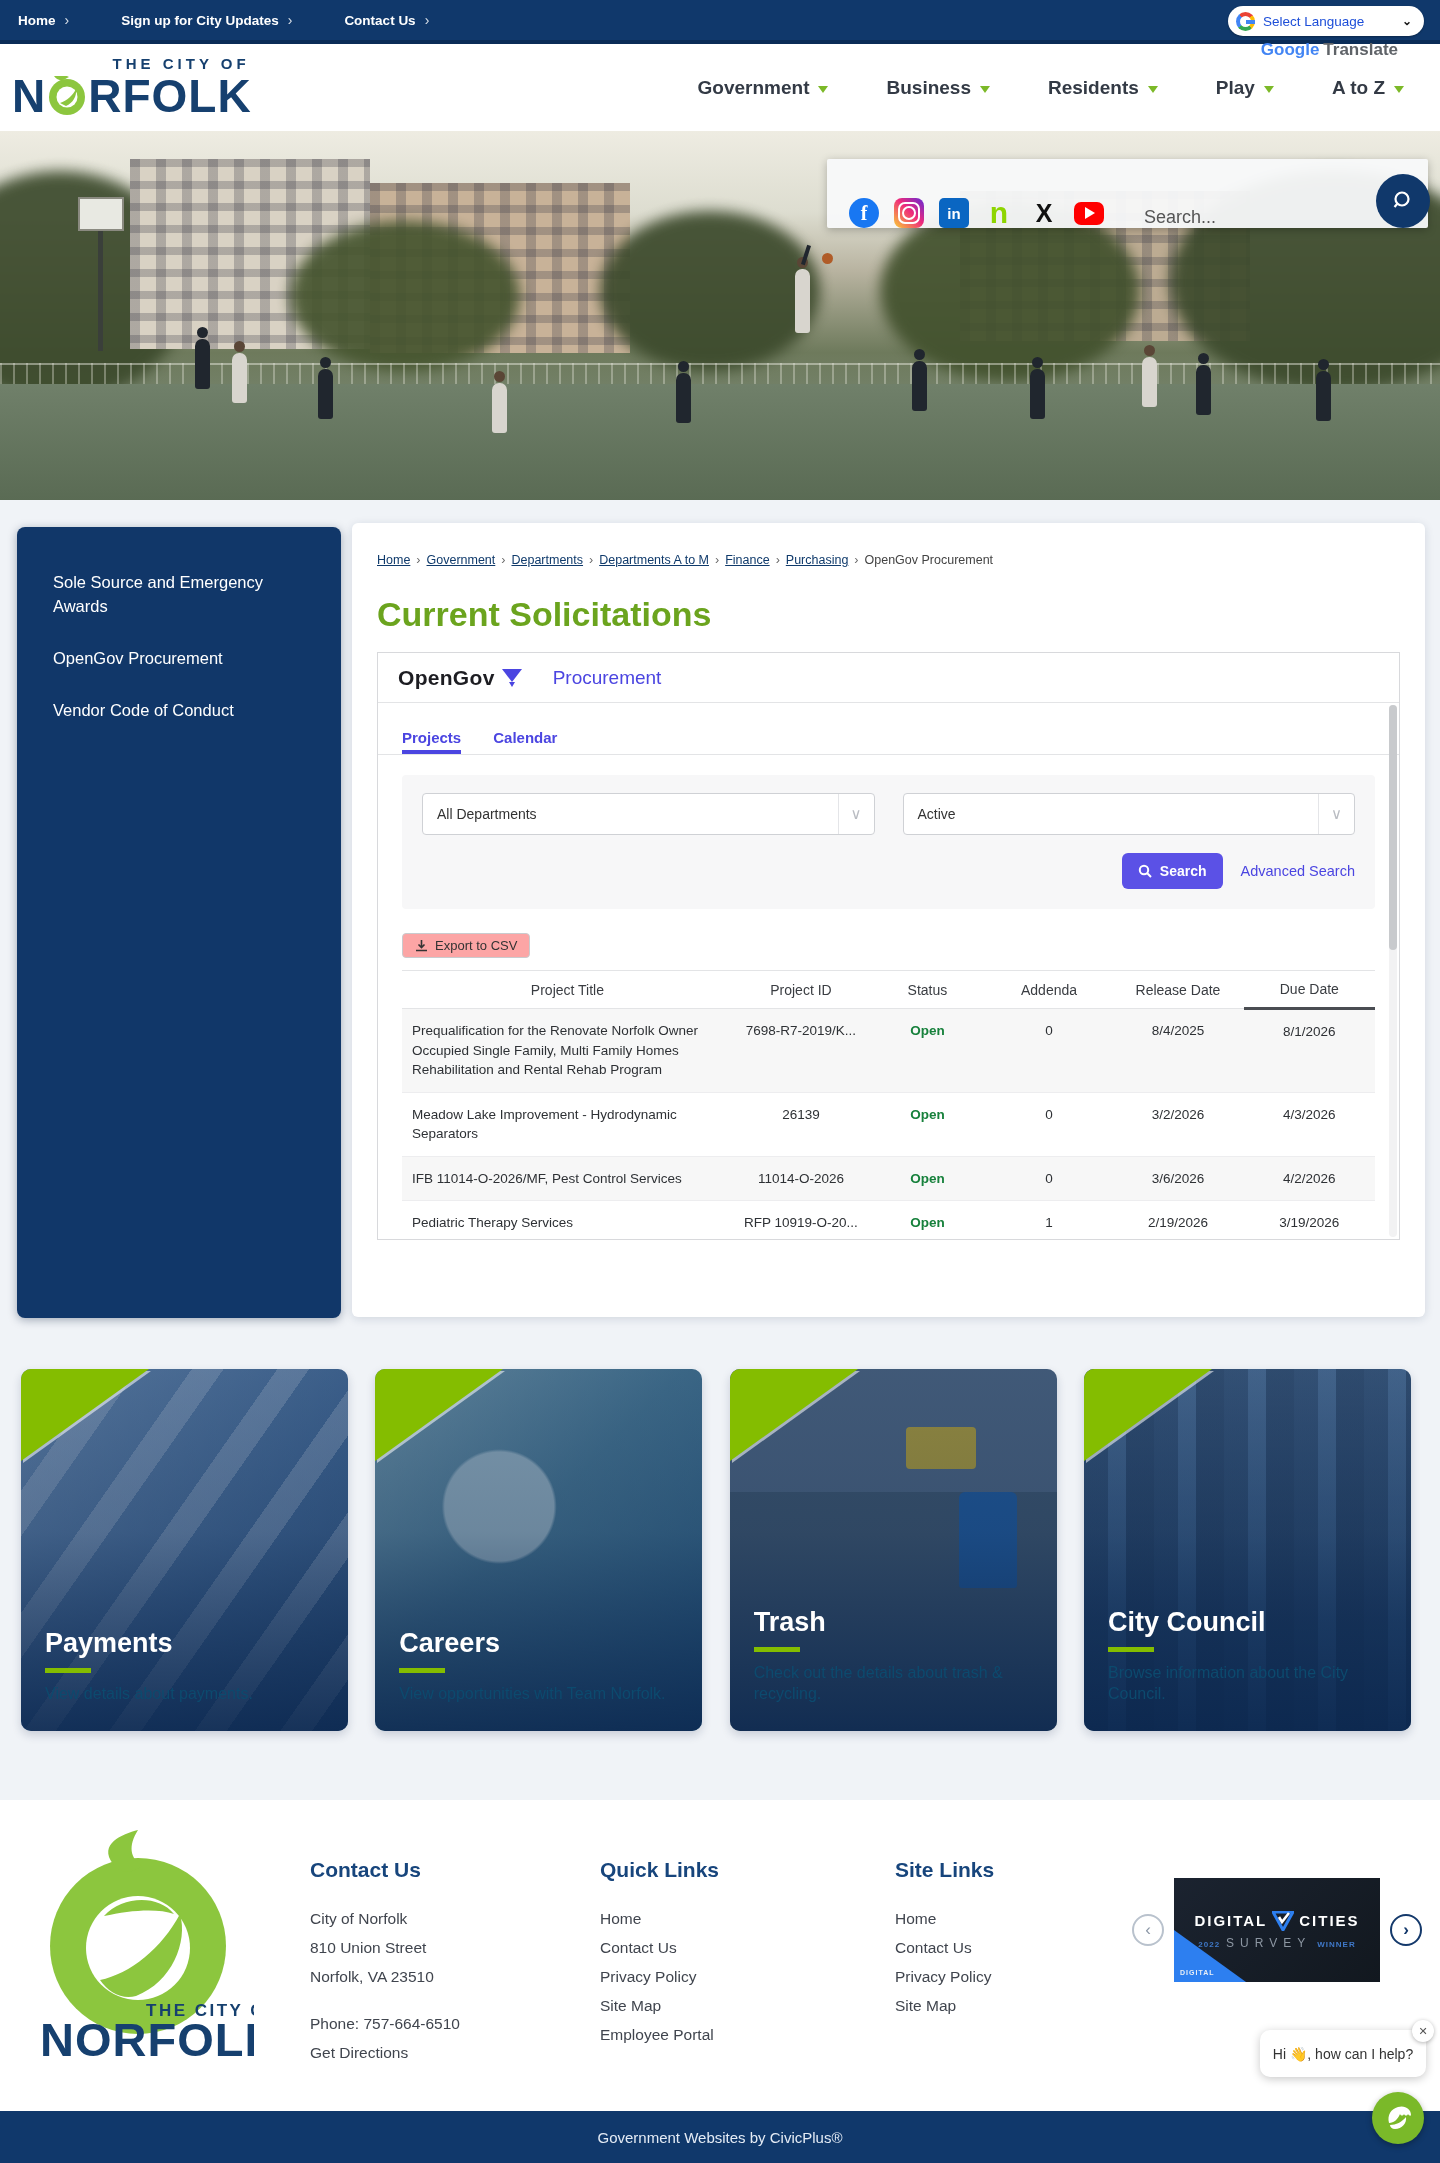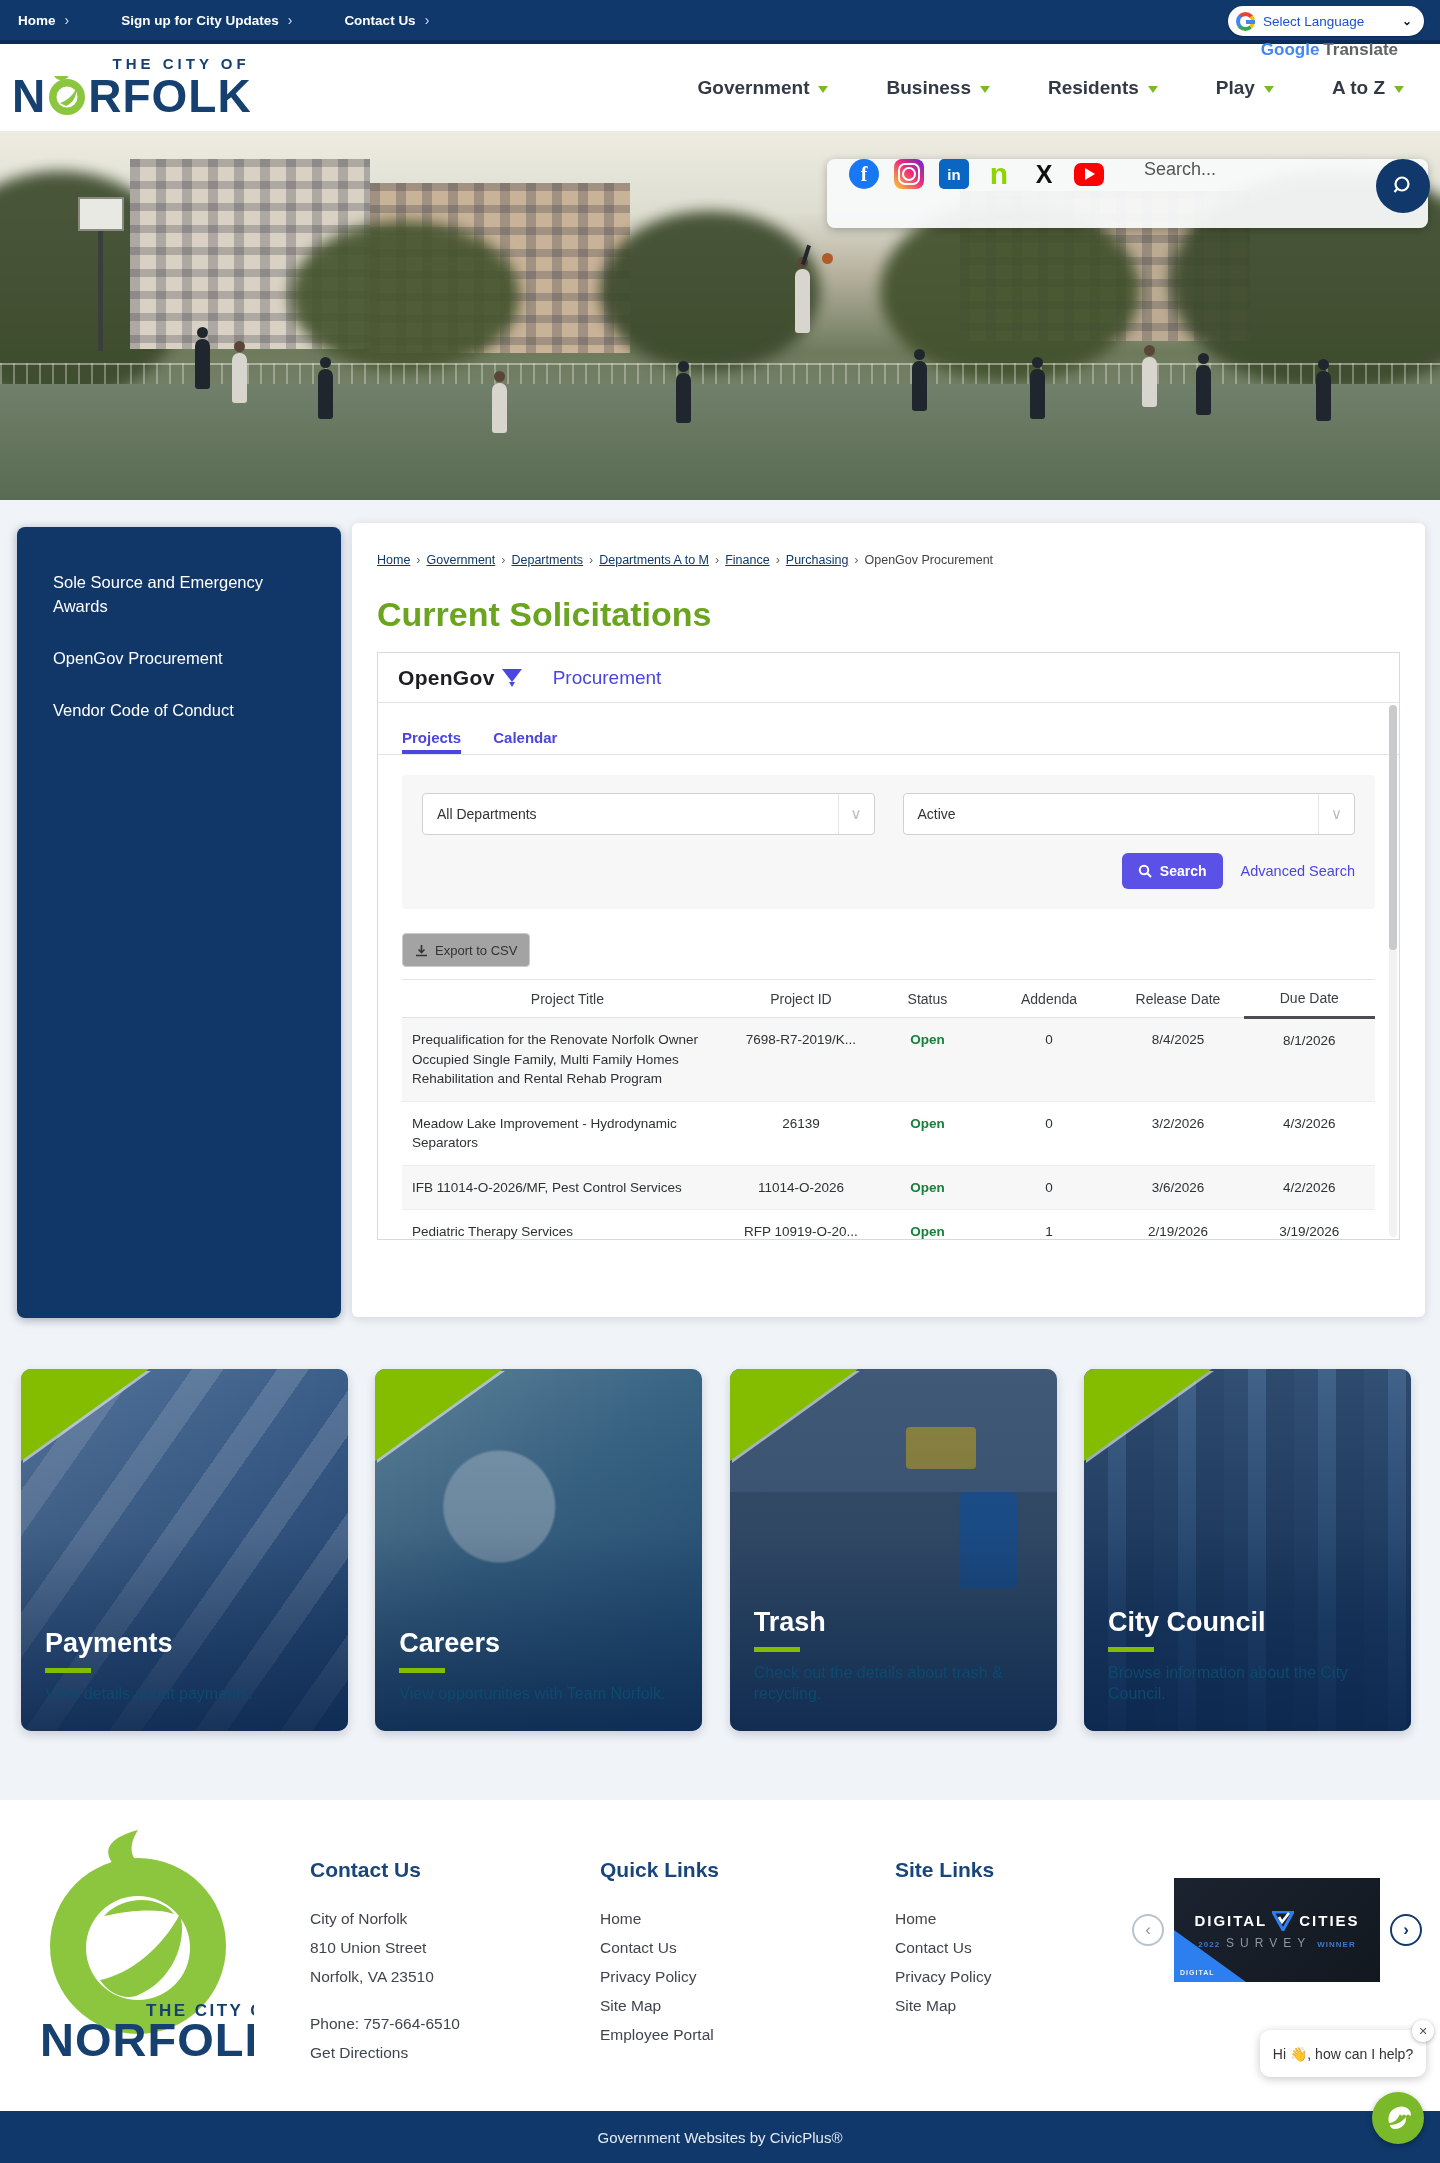--- a/index.html
+++ b/index.html
@@ -47,21 +47,21 @@
   .fence { position:absolute; left:0; right:0; top:232px; height:26px; background:repeating-linear-gradient(90deg,rgba(235,235,225,.35) 0 2px,transparent 2px 13px); border-top:2px solid rgba(240,240,230,.45); }
   .court { position:absolute; left:0; right:0; bottom:0; height:116px; background:linear-gradient(180deg,#70806a,#5a6b54); }
   .hoop-board { position:absolute; left:78px; top:66px; width:46px; height:34px; background:rgba(250,250,245,.9); border:2px solid #8a8a80; }
   .hoop-pole { position:absolute; left:98px; top:100px; width:5px; height:120px; background:#3a3f3a; }
   .player { position:absolute; width:15px; height:50px; background:#20262e; border-radius:7px 7px 3px 3px; }
   .player::before { content:""; position:absolute; top:-12px; left:2px; width:11px; height:11px; background:#20262e; border-radius:50%; }
   .player.light { background:#d8d5ce; } .player.light::before { background:#5a4636; }
   .player.jump { height:64px; } .player.jump::after { content:""; position:absolute; top:-24px; left:9px; width:4px; height:20px; background:#20262e; transform:rotate(18deg); }
   .ball { position:absolute; left:822px; top:122px; width:11px; height:11px; border-radius:50%; background:#b05c28; }
 
-  .hero-bar { position:absolute; left:827px; top:28px; width:601px; height:69px; background:rgba(248,249,250,.95); border-radius:8px; display:flex; align-items:flex-start; box-shadow:0 2px 8px rgba(0,0,0,.25); }
+  .hero-bar { position:absolute; left:827px; top:28px; width:601px; height:69px; background:rgba(248,249,250,.95); border-radius:2px; display:flex; align-items:flex-end; box-shadow:0 2px 8px rgba(0,0,0,.25); }
   .socials { display:flex; align-items:center; gap:15px; padding:0 22px; }
   .s-icon { width:30px; height:30px; display:flex; align-items:center; justify-content:center; cursor:pointer; position:relative; }
   .fb { background:#1877f2; border-radius:50%; } .fb::after { content:"f"; color:#fff; font-weight:800; font-size:20px; font-family:"Liberation Serif",serif; }
   .ig { background:linear-gradient(45deg,#f9ce34,#ee2a7b 55%,#6228d7); border-radius:8px; }
   .ig::before { content:""; position:absolute; inset:4px; border:2px solid #fff; border-radius:7px; }
   .ig::after { content:""; width:10px; height:10px; border:2.5px solid #fff; border-radius:50%; }
   .li { background:#0a66c2; border-radius:5px; } .li::after { content:"in"; color:#fff; font-weight:800; font-size:15px; }
   .nd::after { content:"n"; color:#8ed500; font-weight:800; font-size:30px; line-height:22px; }
   .xx::after { content:"X"; color:#111; font-weight:800; font-size:25px; }
   .yt { background:#ff0000; border-radius:7px; height:23px; }
@@ -92,21 +92,21 @@
   .og-tab { font-size:15px; font-weight:700; color:#4b45e1; padding-bottom:4px; cursor:pointer; }
   .og-tab.active { border-bottom:4px solid #4b45e1; }
   .og-filters { margin:20px 24px 0; background:#f7f7f8; border-radius:4px; padding:18px 20px 20px; }
   .og-selects { display:flex; justify-content:space-between; gap:28px; }
   .og-select { flex:1; height:42px; background:#fff; border:1px solid #cfd1d5; border-radius:4px; display:flex; align-items:center; padding:0 0 0 14px; font-size:14px; color:#333; cursor:pointer; }
   .og-select .sel-val { flex:1; }
   .og-select .sel-caret { width:36px; align-self:stretch; border-left:1px solid #e4e5e8; display:flex; align-items:center; justify-content:center; color:#b9bcc2; font-size:15px; }
   .og-actions { display:flex; justify-content:flex-end; align-items:center; gap:18px; margin-top:18px; }
   .og-search-btn { background:#5b51e6; color:#fff; border:none; border-radius:6px; height:36px; padding:0 16px; font-size:14px; font-weight:700; display:flex; align-items:center; gap:8px; cursor:pointer; font-family:"Liberation Sans",sans-serif; }
   .og-adv-link { color:#4b45e1; font-size:14.5px; }
-  .og-export { margin:24px 0 0 24px; background:#a3a3a3; border:1px solid #c9cbce; border-radius:4px; height:34px; padding:0 12px; font-size:13px; color:#333; display:inline-flex; align-items:center; gap:7px; cursor:pointer; font-family:"Liberation Sans",sans-serif; }
+  .og-export { margin:24px 0 0 24px; background:#fca5a5; border:1px solid #c9cbce; border-radius:4px; height:25px; padding:0 12px; font-size:13px; color:#333; display:inline-flex; align-items:center; gap:7px; cursor:pointer; font-family:"Liberation Sans",sans-serif; }
   .og-table { width:calc(100% - 48px); margin:12px 24px 0; border-collapse:collapse; font-size:13.5px; }
   .og-table th { font-weight:400; color:#3a3d42; font-size:14px; padding:10px 8px; border-top:1px solid #e3e4e6; border-bottom:1px solid #e3e4e6; text-align:center; cursor:pointer; }
   .og-table th.sorted { border-bottom:3px solid #4a4d52; }
   .og-table td { color:#2e3135; padding:12px 10px; line-height:1.45; text-align:center; vertical-align:top; border-bottom:1px solid #ededef; }
   .og-table td.title { text-align:left; }
   .og-table tr.odd td { background:#f7f7f7; }
   .og-table .status { color:#17813c; font-weight:700; }
   .og-scrollbar { position:absolute; right:2px; top:52px; bottom:2px; width:8px; background:#f2f2f3; border-radius:4px; }
   .og-scrollbar .thumb { position:absolute; top:0; width:8px; height:46%; background:#c8cacd; border-radius:4px; }
 

